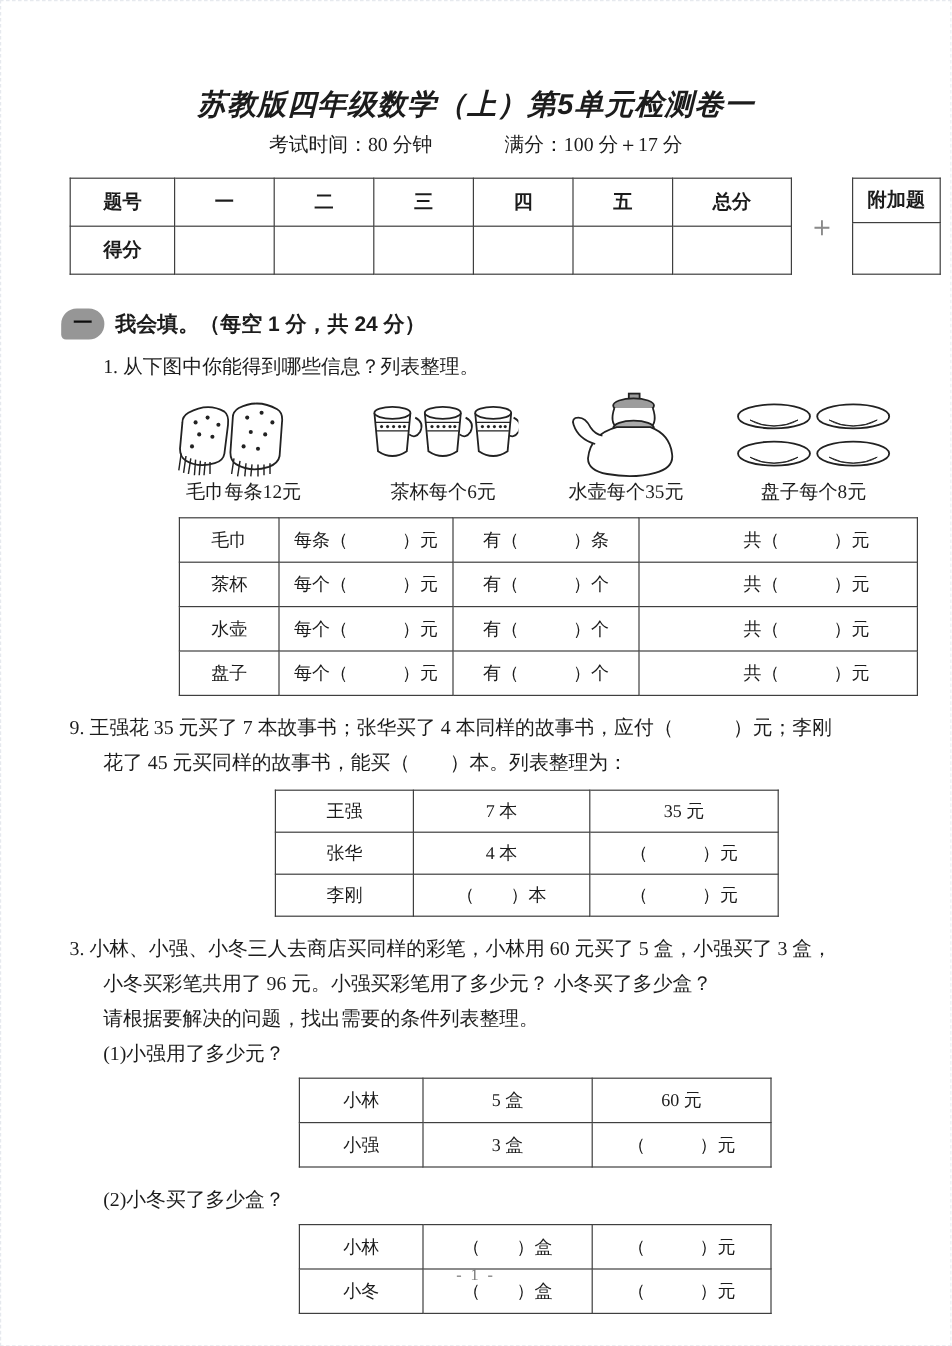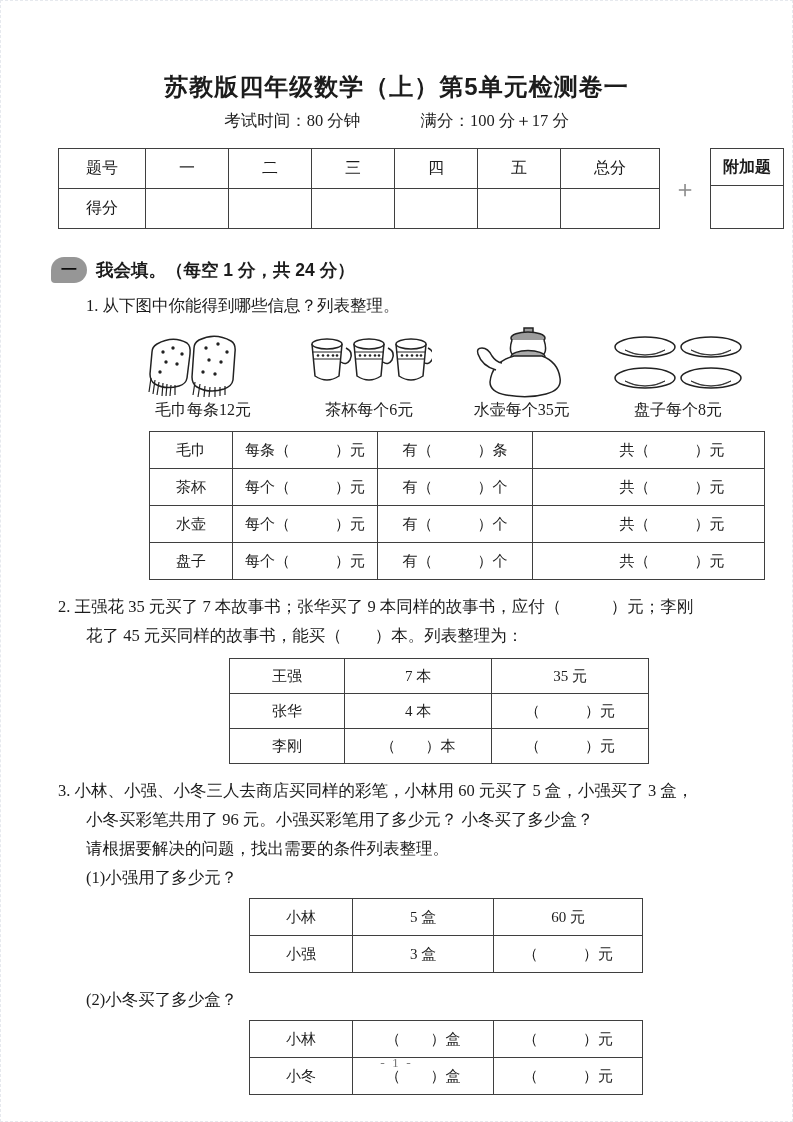--- a/index.html
+++ b/index.html
@@ -14,41 +14,42 @@
     color:#1c1c1c;
   }
   
   .title {
     padding-top:70px;
     text-align:center;
     font-family:"Liberation Sans","DejaVu Sans",sans-serif;
     font-weight:700;
     font-size:24px;
     letter-spacing:1px;
+    font-style:italic;
   }
   .subtitle {
     margin-top:7px;
     text-align:center;
     font-size:16.5px;
   }
   .subtitle span { margin:0 28px; }
   
   .score-wrap {
     margin:16px 0 0 57px;
     display:flex;
     align-items:center;
   }
   table { border-collapse:collapse; }
   .score-table td {
     border:1.6px solid #3f3f3f;
     height:37px;
     text-align:center;
     font-family:"Liberation Sans","DejaVu Sans",sans-serif;
     font-size:16px;
-    font-weight:400;
+    font-weight:700;
   }
   .score-table .st-c0 { width:84px; }
   .score-table .st-c  { width:80px; }
   .score-table .st-c6 { width:96px; }
   .plus {
     margin:0 13px;
     color:#8a8a8a;
     font-size:24px;
     font-family:"Liberation Sans","DejaVu Sans",sans-serif;
   }
@@ -312,21 +313,21 @@
     </tr>
     <tr>
       <td class="c0">盘子</td>
       <td class="c1">每个（　　　）元</td>
       <td class="c2">有（　　　）个</td>
       <td class="c3">共（　　　）元</td>
     </tr>
   </tbody>
     </table>
 
-  <div class="qline indent0 mt12">2. 王强花 35 元买了 7 本故事书；张华买了 9 本同样的故事书，应付（　　　）元；李刚</div>
+  <div class="qline indent0 mt12">9. 王强花 35 元买了 7 本故事书；张华买了 4 本同样的故事书，应付（　　　）元；李刚</div>
   <div class="qline indent1">花了 45 元买同样的故事书，能买（　　）本。列表整理为：</div>
 
   <table class="qtable t2">
     <tbody>
         <tr>
       <td class="c0">王强</td>
       <td class="c1">7 本</td>
       <td class="c2">35 元</td>
     </tr>
     <tr>

